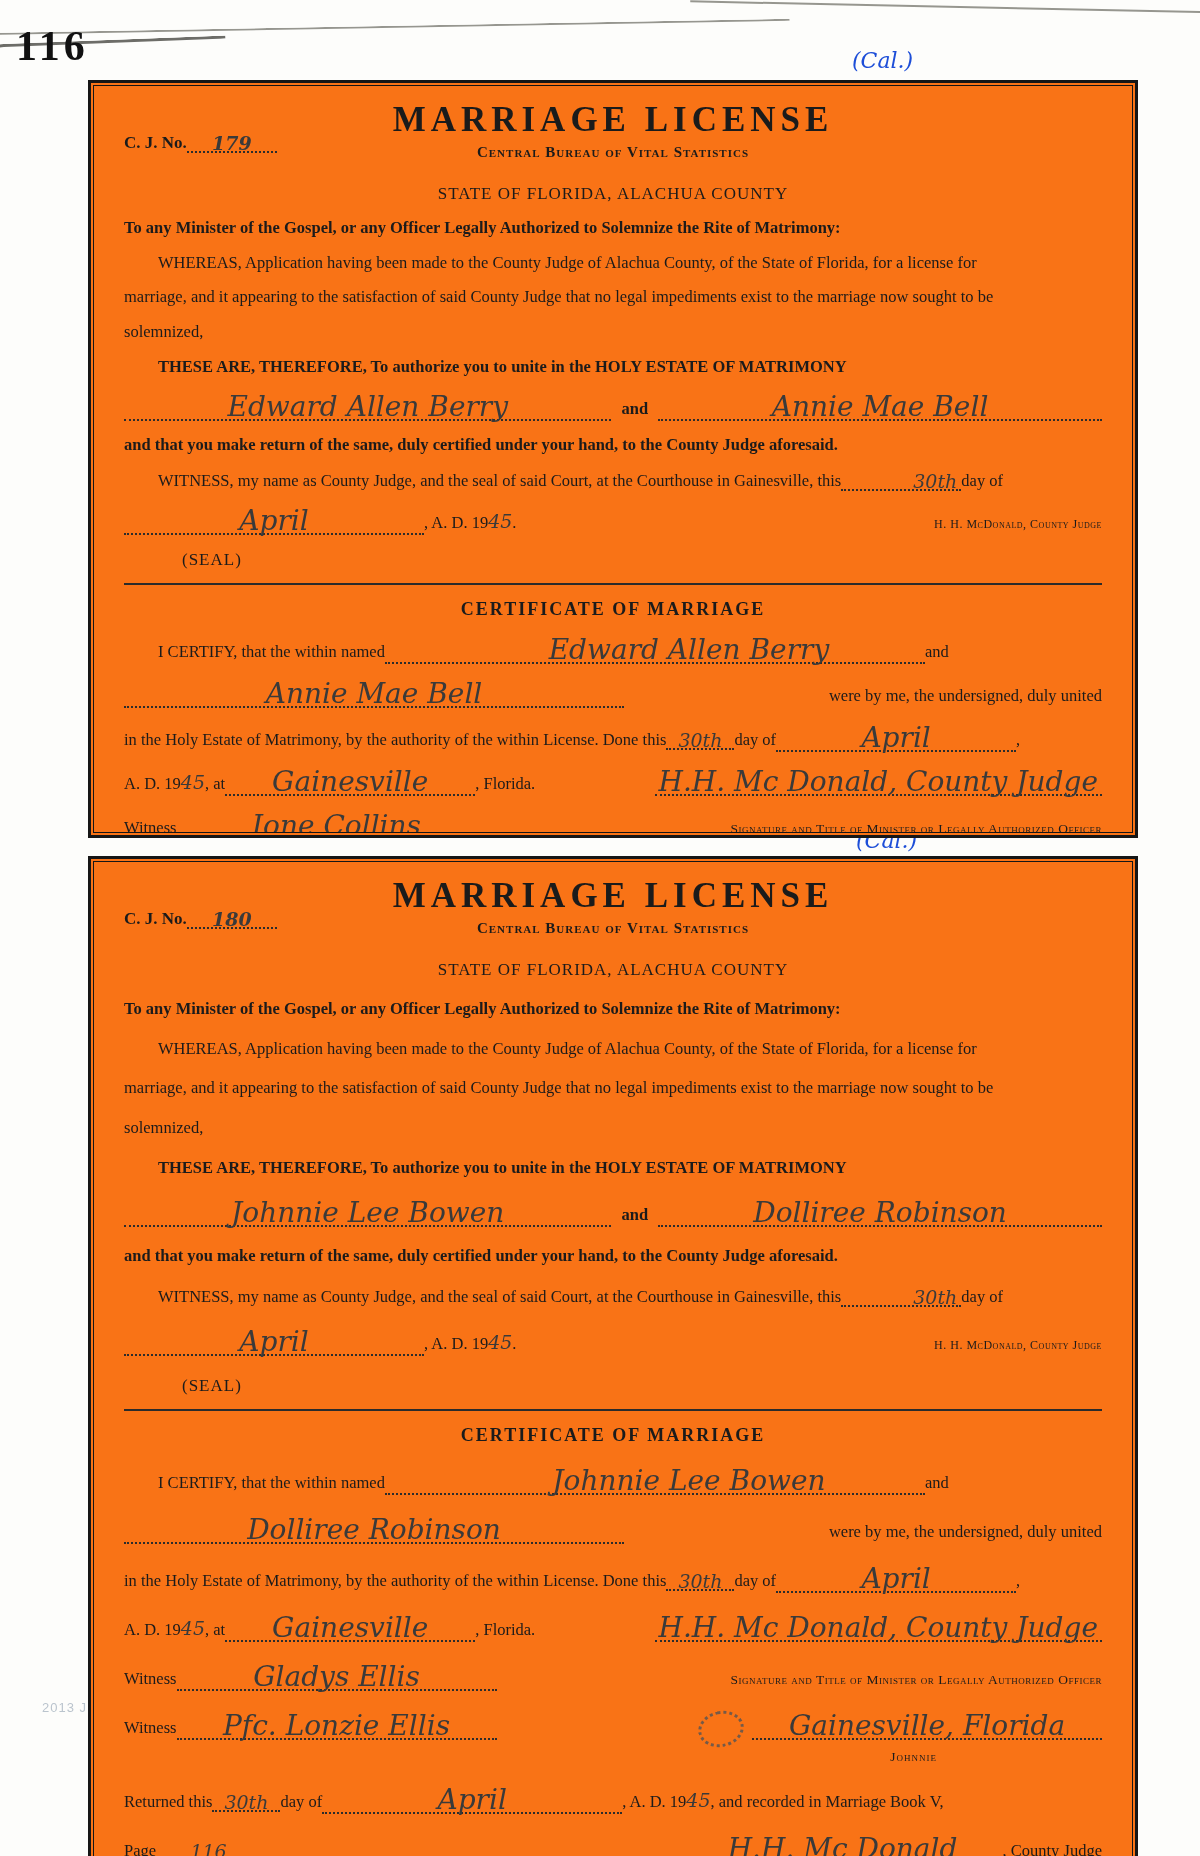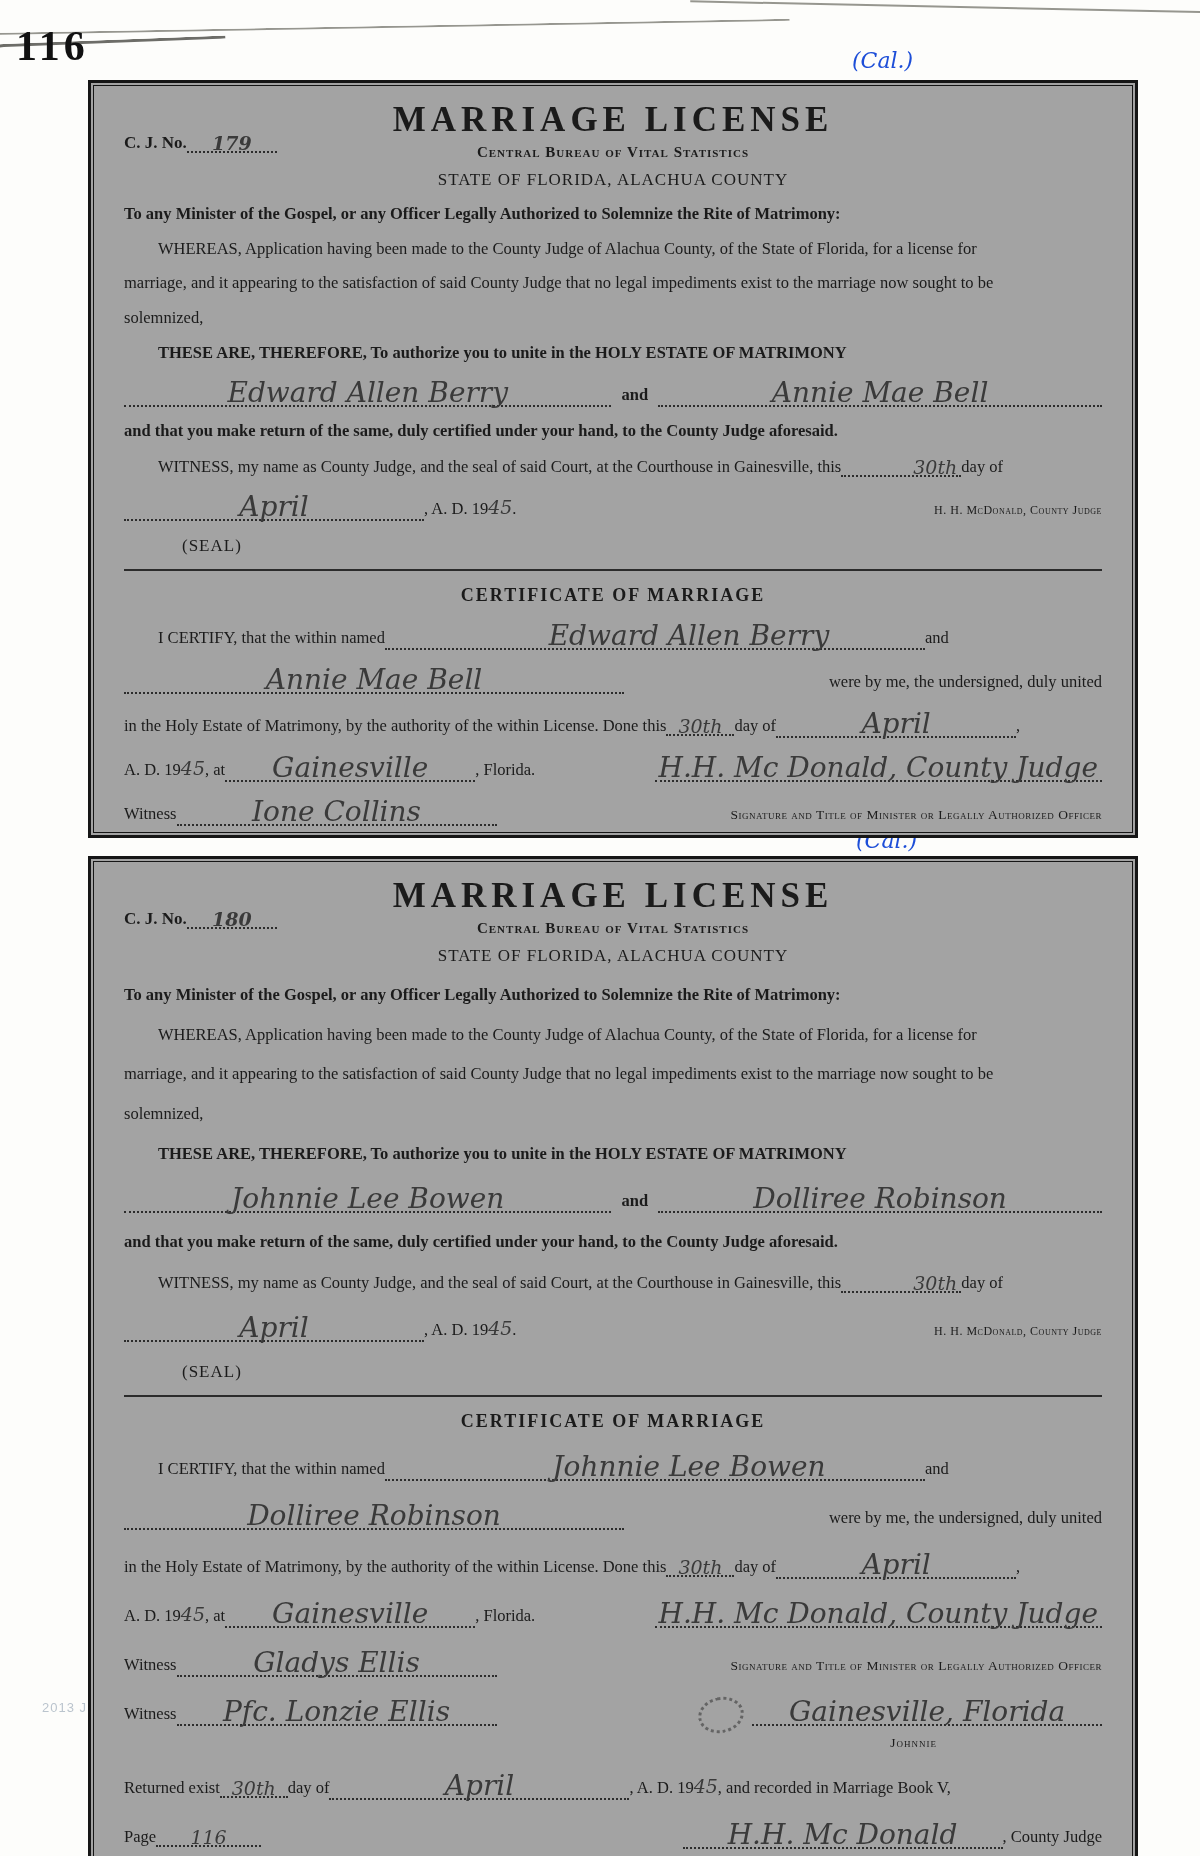--- a/index.html
+++ b/index.html
@@ -20,30 +20,30 @@
     letter-spacing:4px; color:#111; }
 
   .corner-note { position:absolute; font-family:"DejaVu Serif", serif; font-style:italic;
     font-size:22px; color:#1d4ed8; }
   .corner-note.n1 { top:48px; left:852px; }
   .corner-note.n2 { top:828px; left:856px; }
 
   .watermark { position:absolute; top:1700px; left:42px; font-family:"Liberation Sans", sans-serif;
     font-size:13px; color:#aab6c2; opacity:.8; letter-spacing:1px; }
 
-  .form { position:absolute; left:88px; width:1050px; border:3px solid #161616; background:#a3a3a3; }
+  .form { position:absolute; left:88px; width:1050px; border:3px solid #161616; background:#f97316; }
   .form1 { top:80px;  height:758px; }
   .form2 { top:856px; height:1060px; }
   .form-inner { border:1px solid #161616; margin:2px; height:calc(100% - 4px); padding:14px 30px 10px; overflow:hidden; }
 
   .form-header { position:relative; text-align:center; }
   .cj-line { position:absolute; left:0; top:32px; font-size:17px; font-weight:bold; }
   .title { font-size:35px; font-weight:bold; letter-spacing:5px; font-family:"Liberation Serif", serif; }
   .subtitle { font-size:15px; font-weight:bold; font-variant:small-caps; letter-spacing:1px; margin-top:4px; }
-  .stateline { font-size:17px; letter-spacing:1px; margin-top:9px; }
+  .stateline { font-size:17px; letter-spacing:1px; margin-top:23px; }
 
   p, .row-ln { font-size:16.5px; line-height:1.25; }
   .ln { margin-top:14px; }
   .roomy .ln { margin-top:19px; }
   .indent { text-indent:34px; }
   .bold { font-weight:bold; }
 
   .row { display:flex; justify-content:space-between; align-items:baseline; }
 
   .hw { font-family:"DejaVu Serif", serif; font-style:italic; color:#3a3a3a; white-space:nowrap; }
@@ -244,21 +244,21 @@
         <span><span>Witness</span><span class="fill witness-fill"><span class="hw hw-lg">Pfc. Lonzie Ellis</span></span></span>
         <span><span class="seal-stamp"></span><span class="fill addr-fill"><span class="hw hw-lg">Gainesville, Florida</span></span></span>
       </div>
 
       <div class="row addr-caption-row">
         <span></span>
         <span class="addr-caption-inner">Johnnie</span>
       </div>
 
       <p class="ln">
-        <span>Returned exist</span><span class="fill day-fill"><span class="hw hw-md">30th</span></span><span>day of</span><span class="fill month-fill3"><span class="hw hw-lg">April</span></span><span>, A. D. 19</span><span class="hw hw-md">45</span><span>, and recorded in Marriage Book V,</span>
+        <span>Returned this</span><span class="fill day-fill"><span class="hw hw-md">30th</span></span><span>day of</span><span class="fill month-fill3"><span class="hw hw-lg">April</span></span><span>, A. D. 19</span><span class="hw hw-md">45</span><span>, and recorded in Marriage Book V,</span>
       </p>
 
       <div class="ln row row-ln">
         <span><span>Page</span><span class="fill page-fill"><span class="hw hw-md">116</span></span></span>
         <span><span class="fill sig2-fill"><span class="hw hw-lg">H.H. Mc Donald</span></span><span>, County Judge</span></span>
       </div>
     </div>
   </section>
 </div>
 

